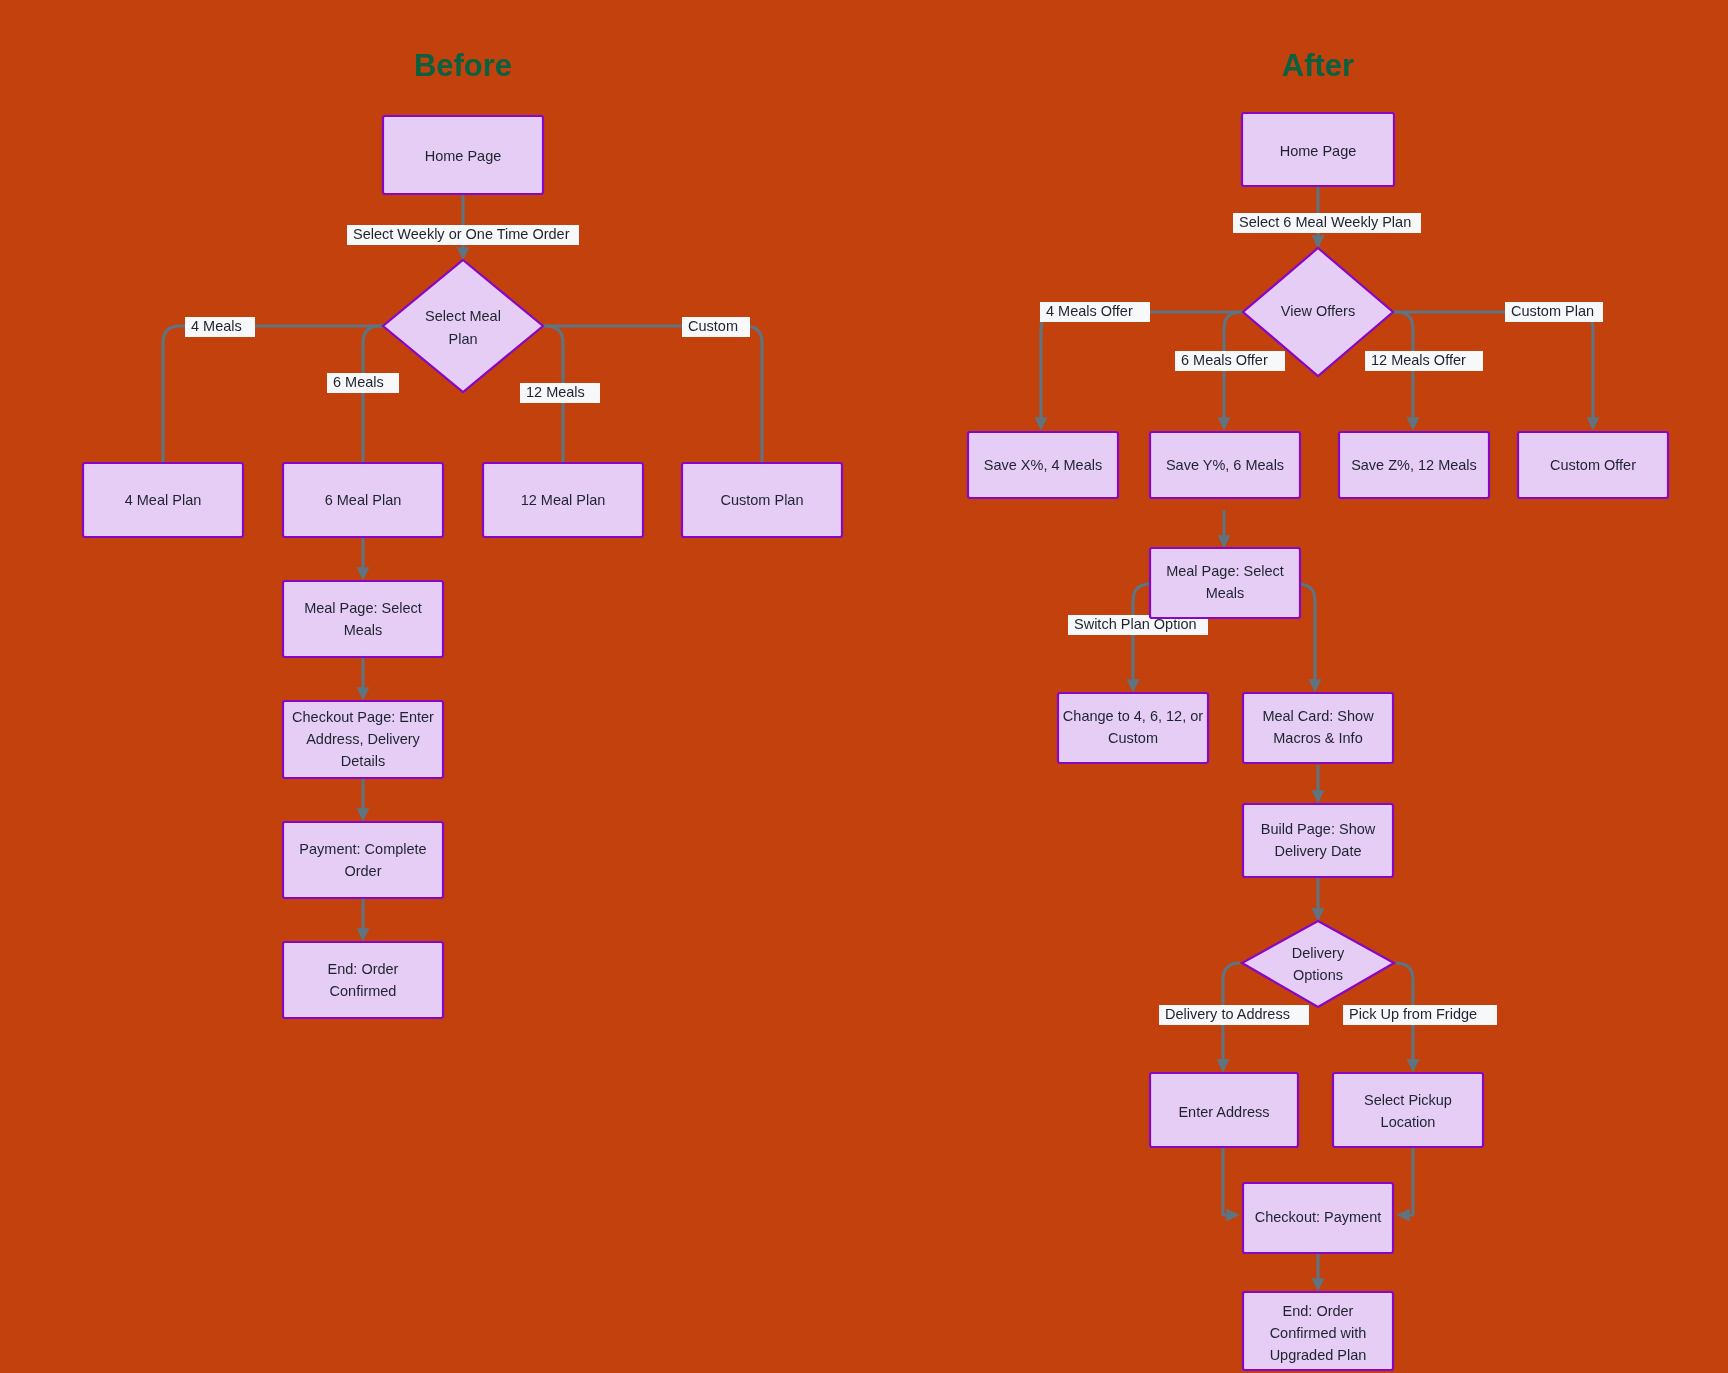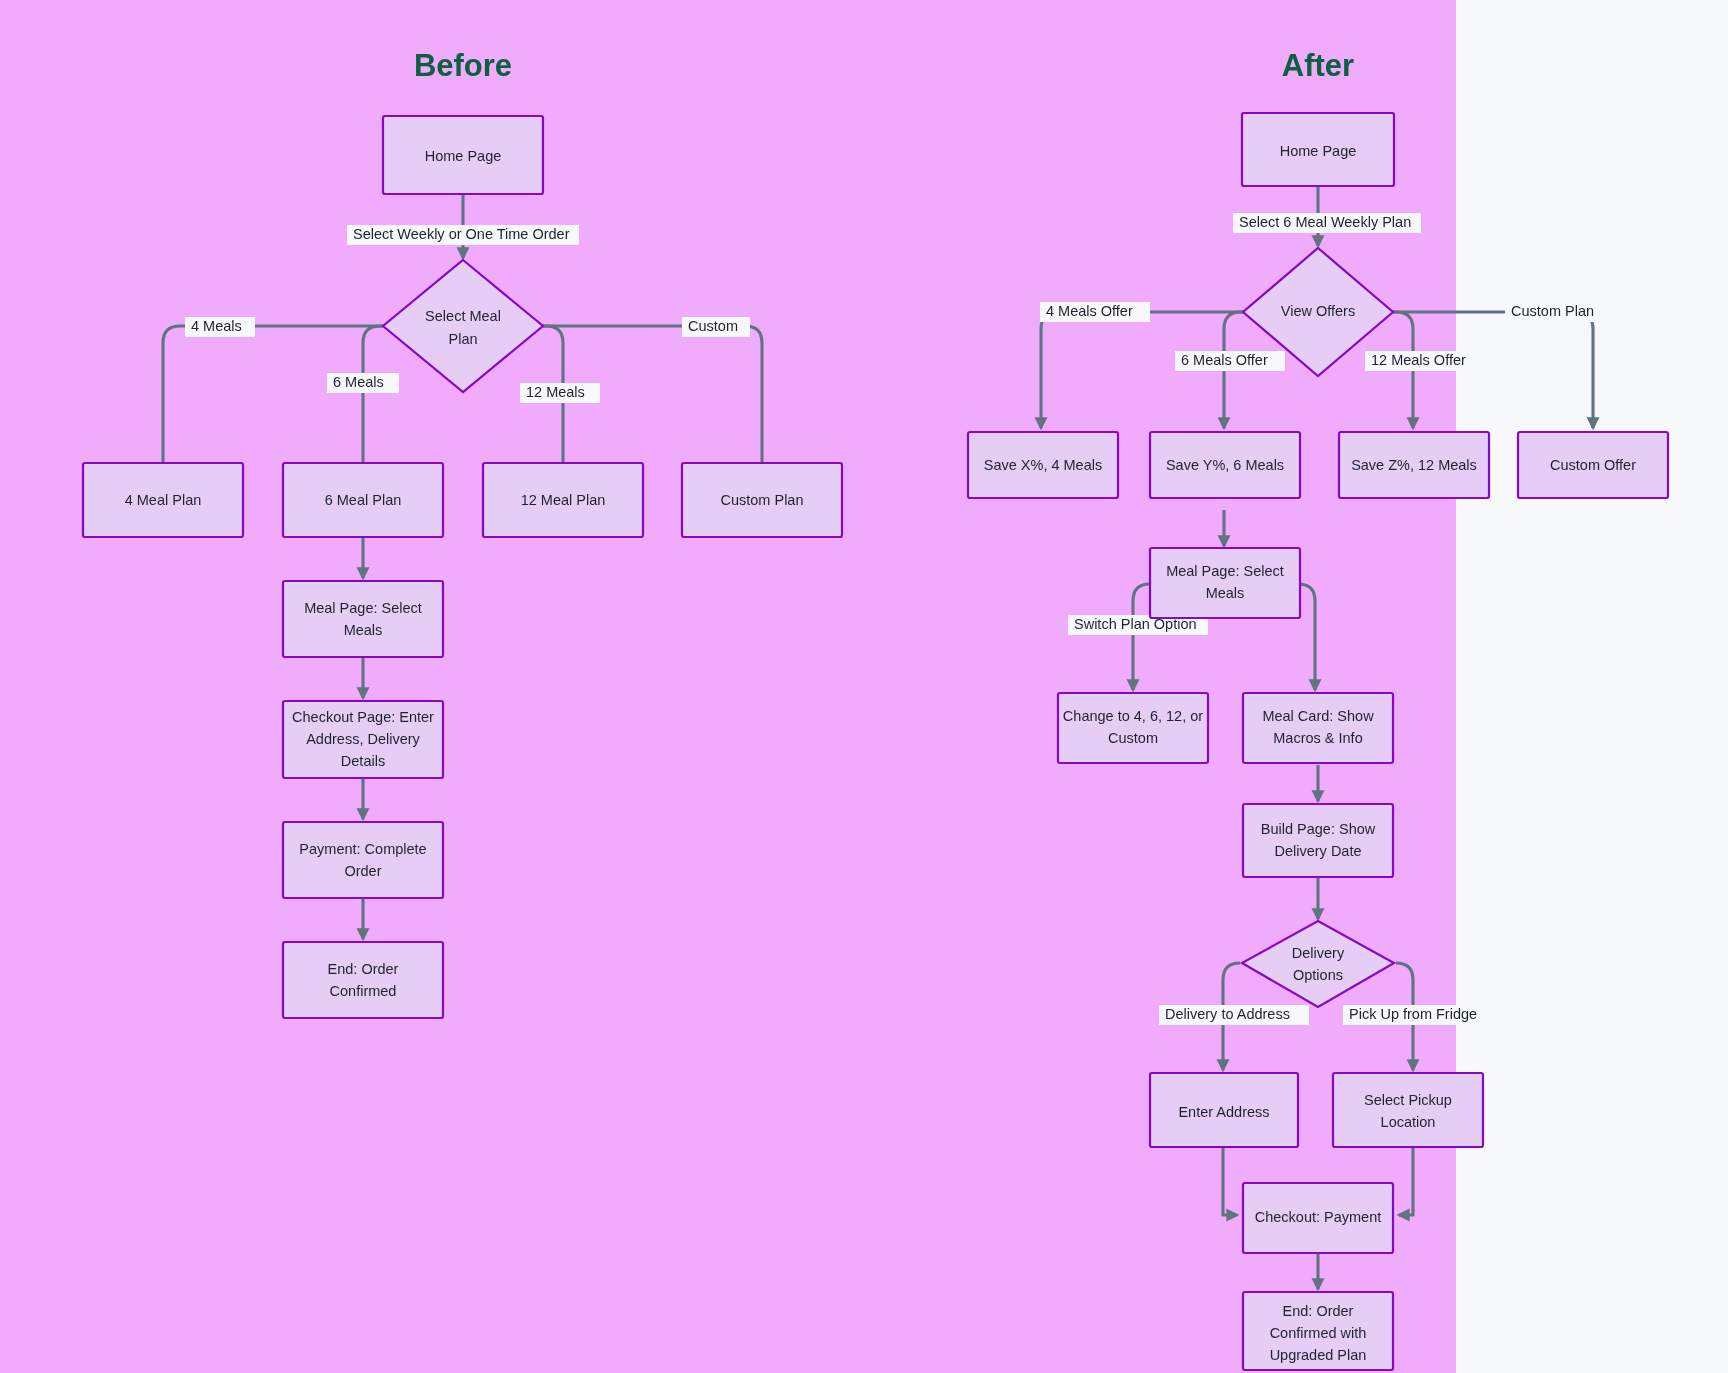--- a/index.html
+++ b/index.html
@@ -8,23 +8,23 @@
     background: #f7f8fa;
   }
   body {
     width: 1728px;
     height: 1373px;
     font-family: "Liberation Sans", sans-serif;
     overflow: hidden;
   }
   #stage {
     position: relative;
-    width: 1456px;
+    width: 1728px;
     height: 1373px;
-    background: #f0abfc;
+    background: #c2410c;
   }
   svg.flow {
     position: absolute;
     inset: 0;
     width: 1728px;
     height: 1373px;
     display: block;
   }
   .col-title {
     font-size: 31px;

